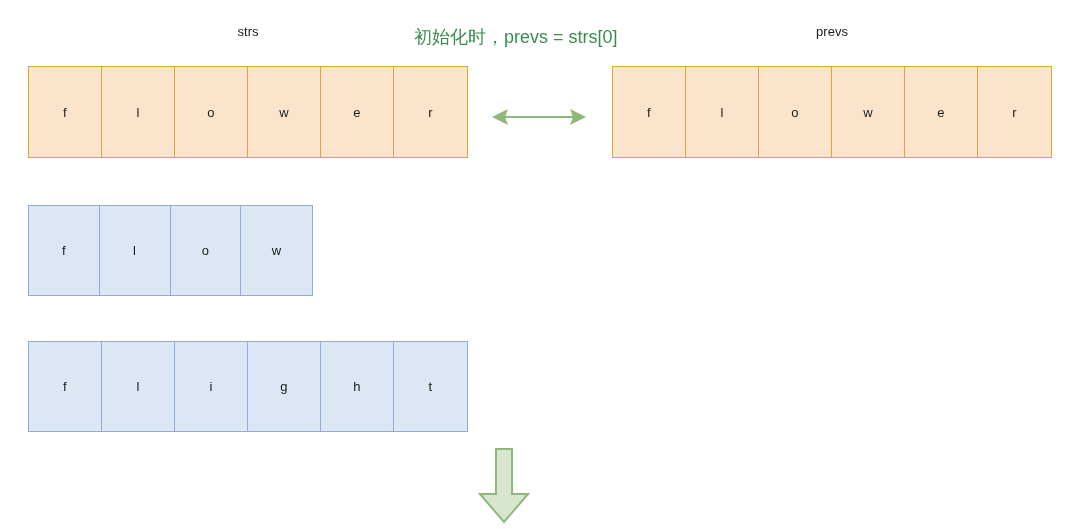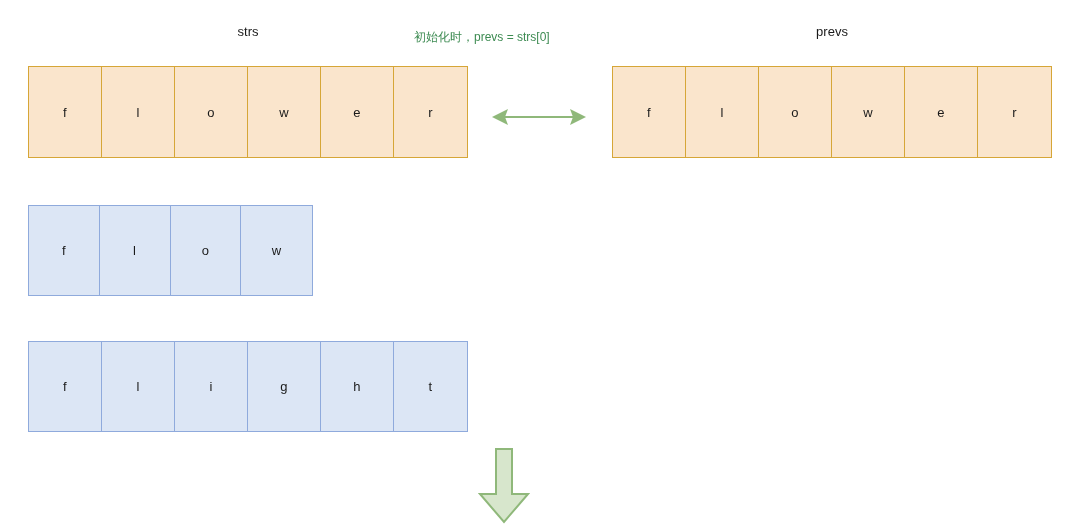--- a/index.html
+++ b/index.html
@@ -74,21 +74,21 @@
     border-right: 1.4px solid #8FAADC;
     color: #1a1a1a;
   }
   .array.blue .cell:last-child {
     border-right: none;
   }
 
   
   .annotation {
     position: absolute;
-    font-size: 12px;
+    font-size: 18px;
     line-height: 18px;
     color: #3D8B52;
     white-space: nowrap;
   }
 
   
   .arrow-bidir {
     position: absolute;
   }
   .arrow-down {

